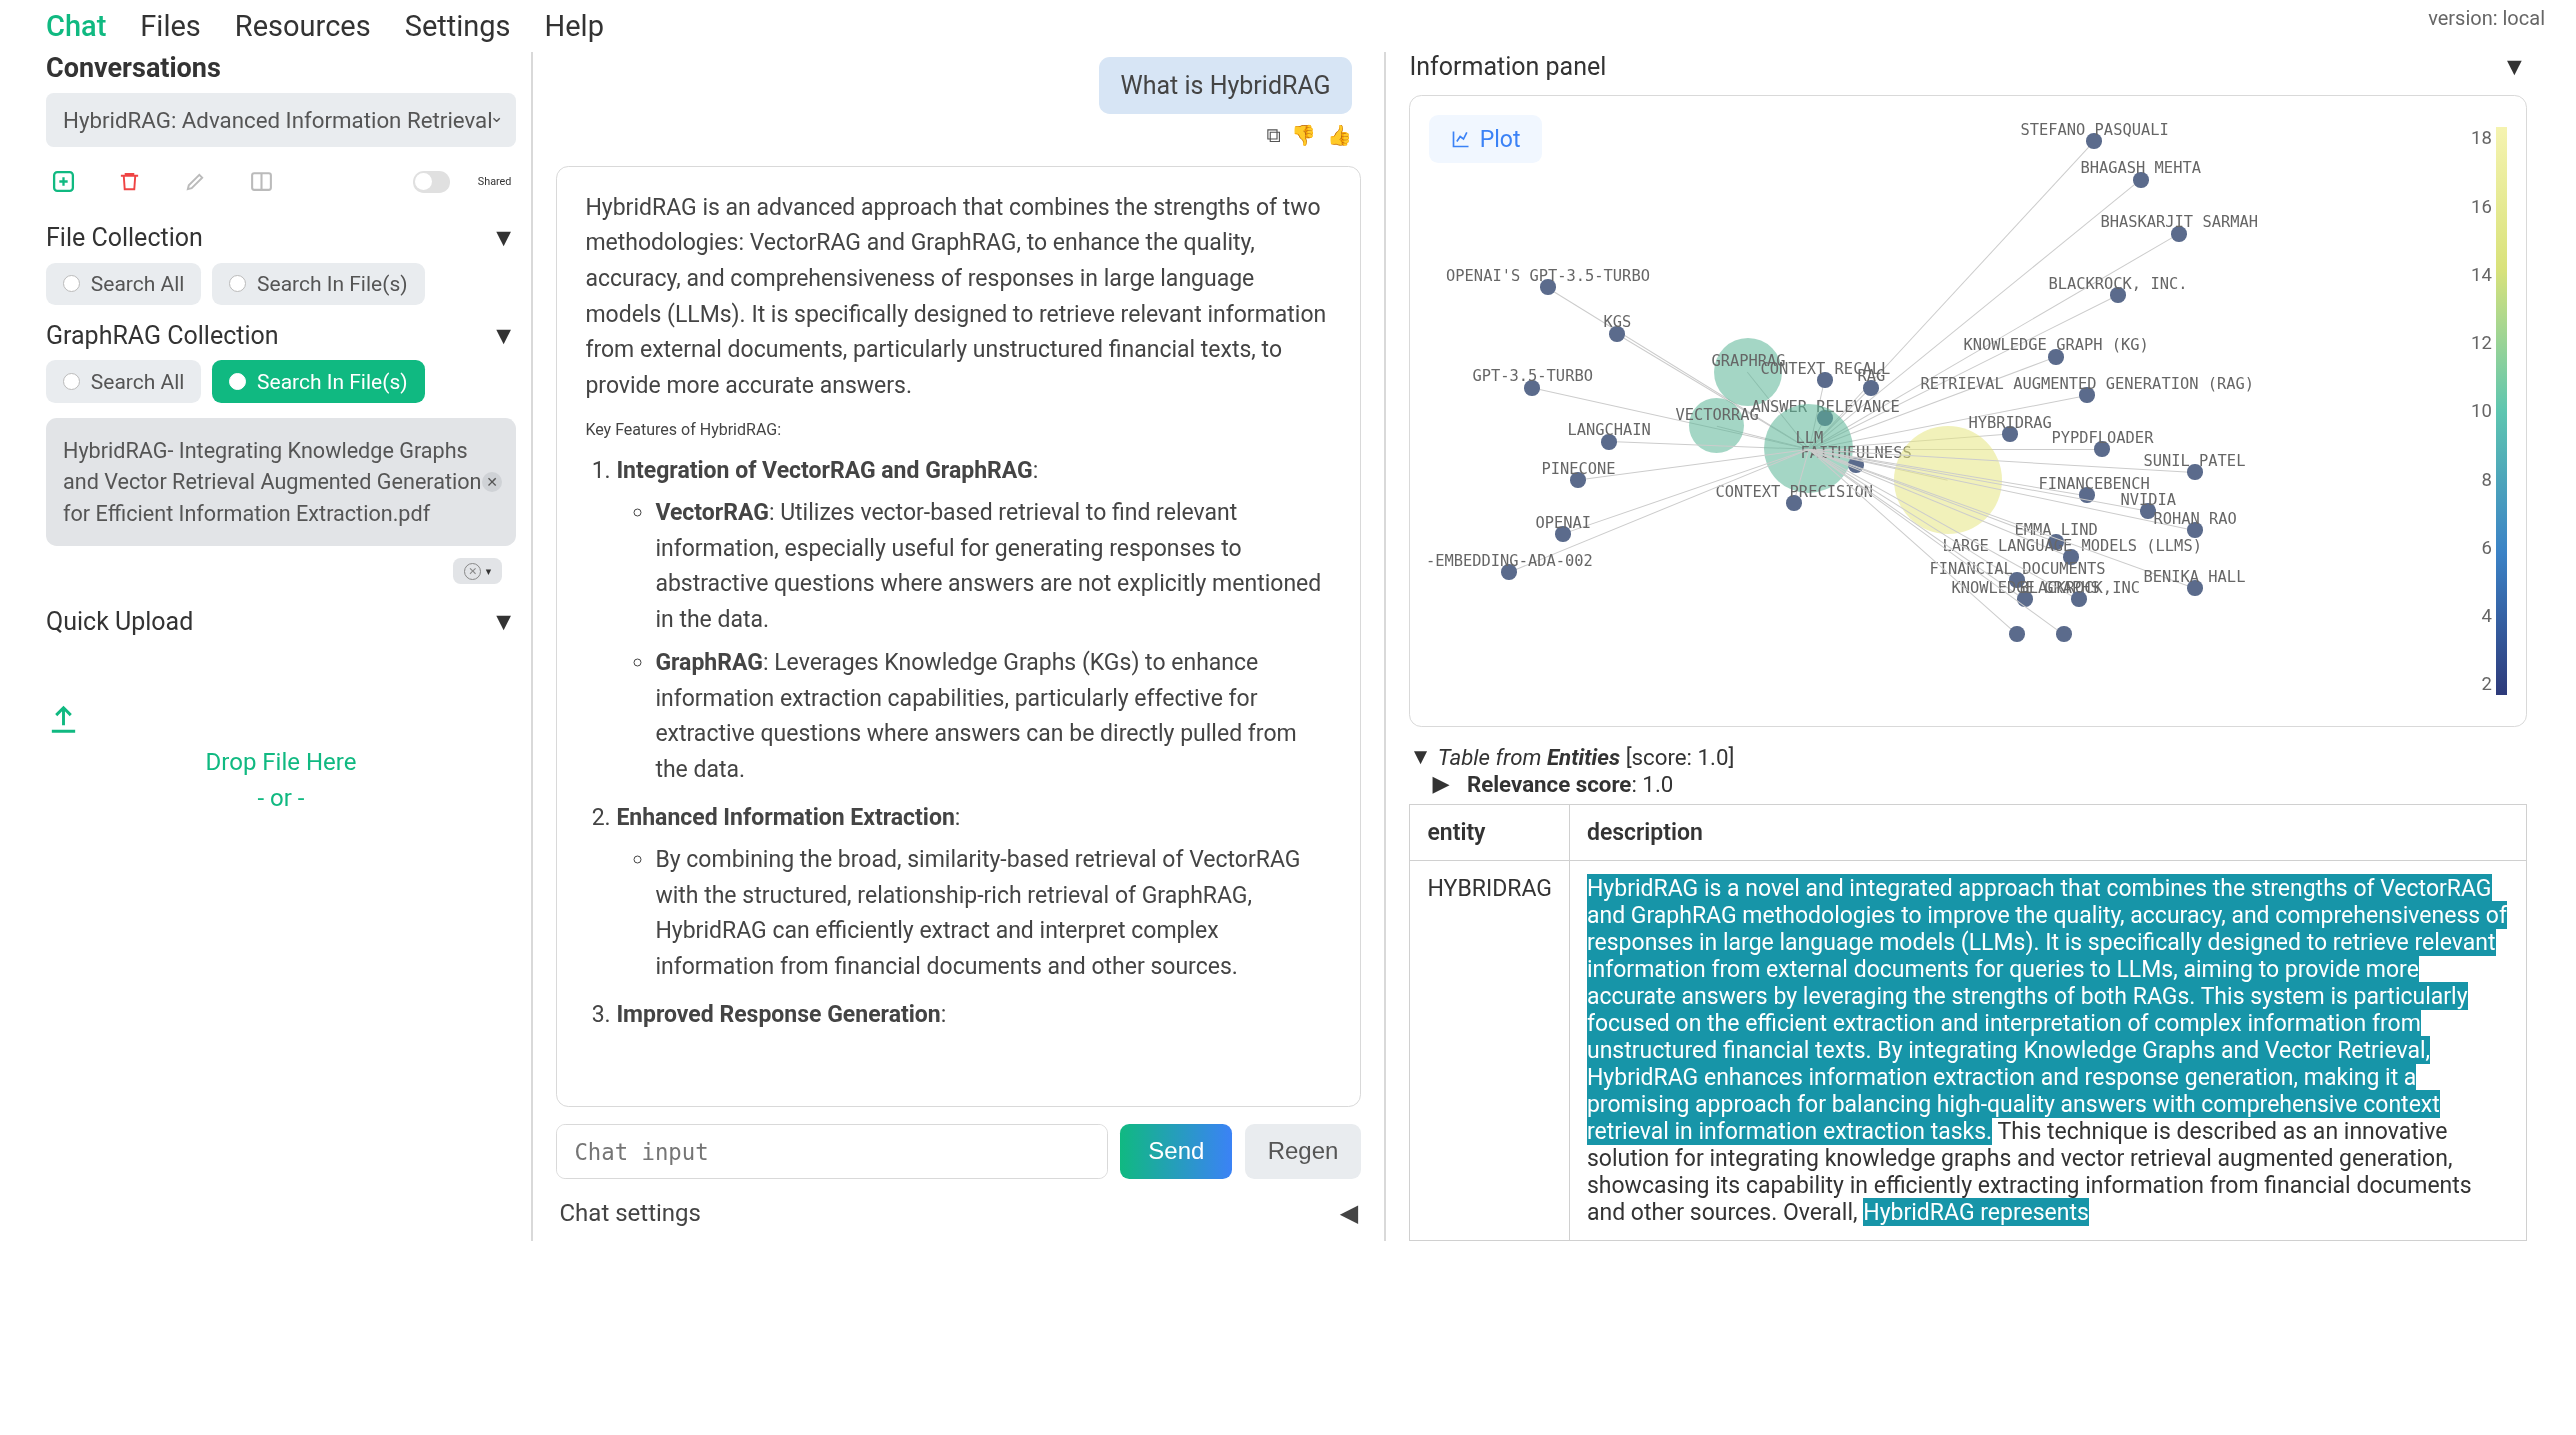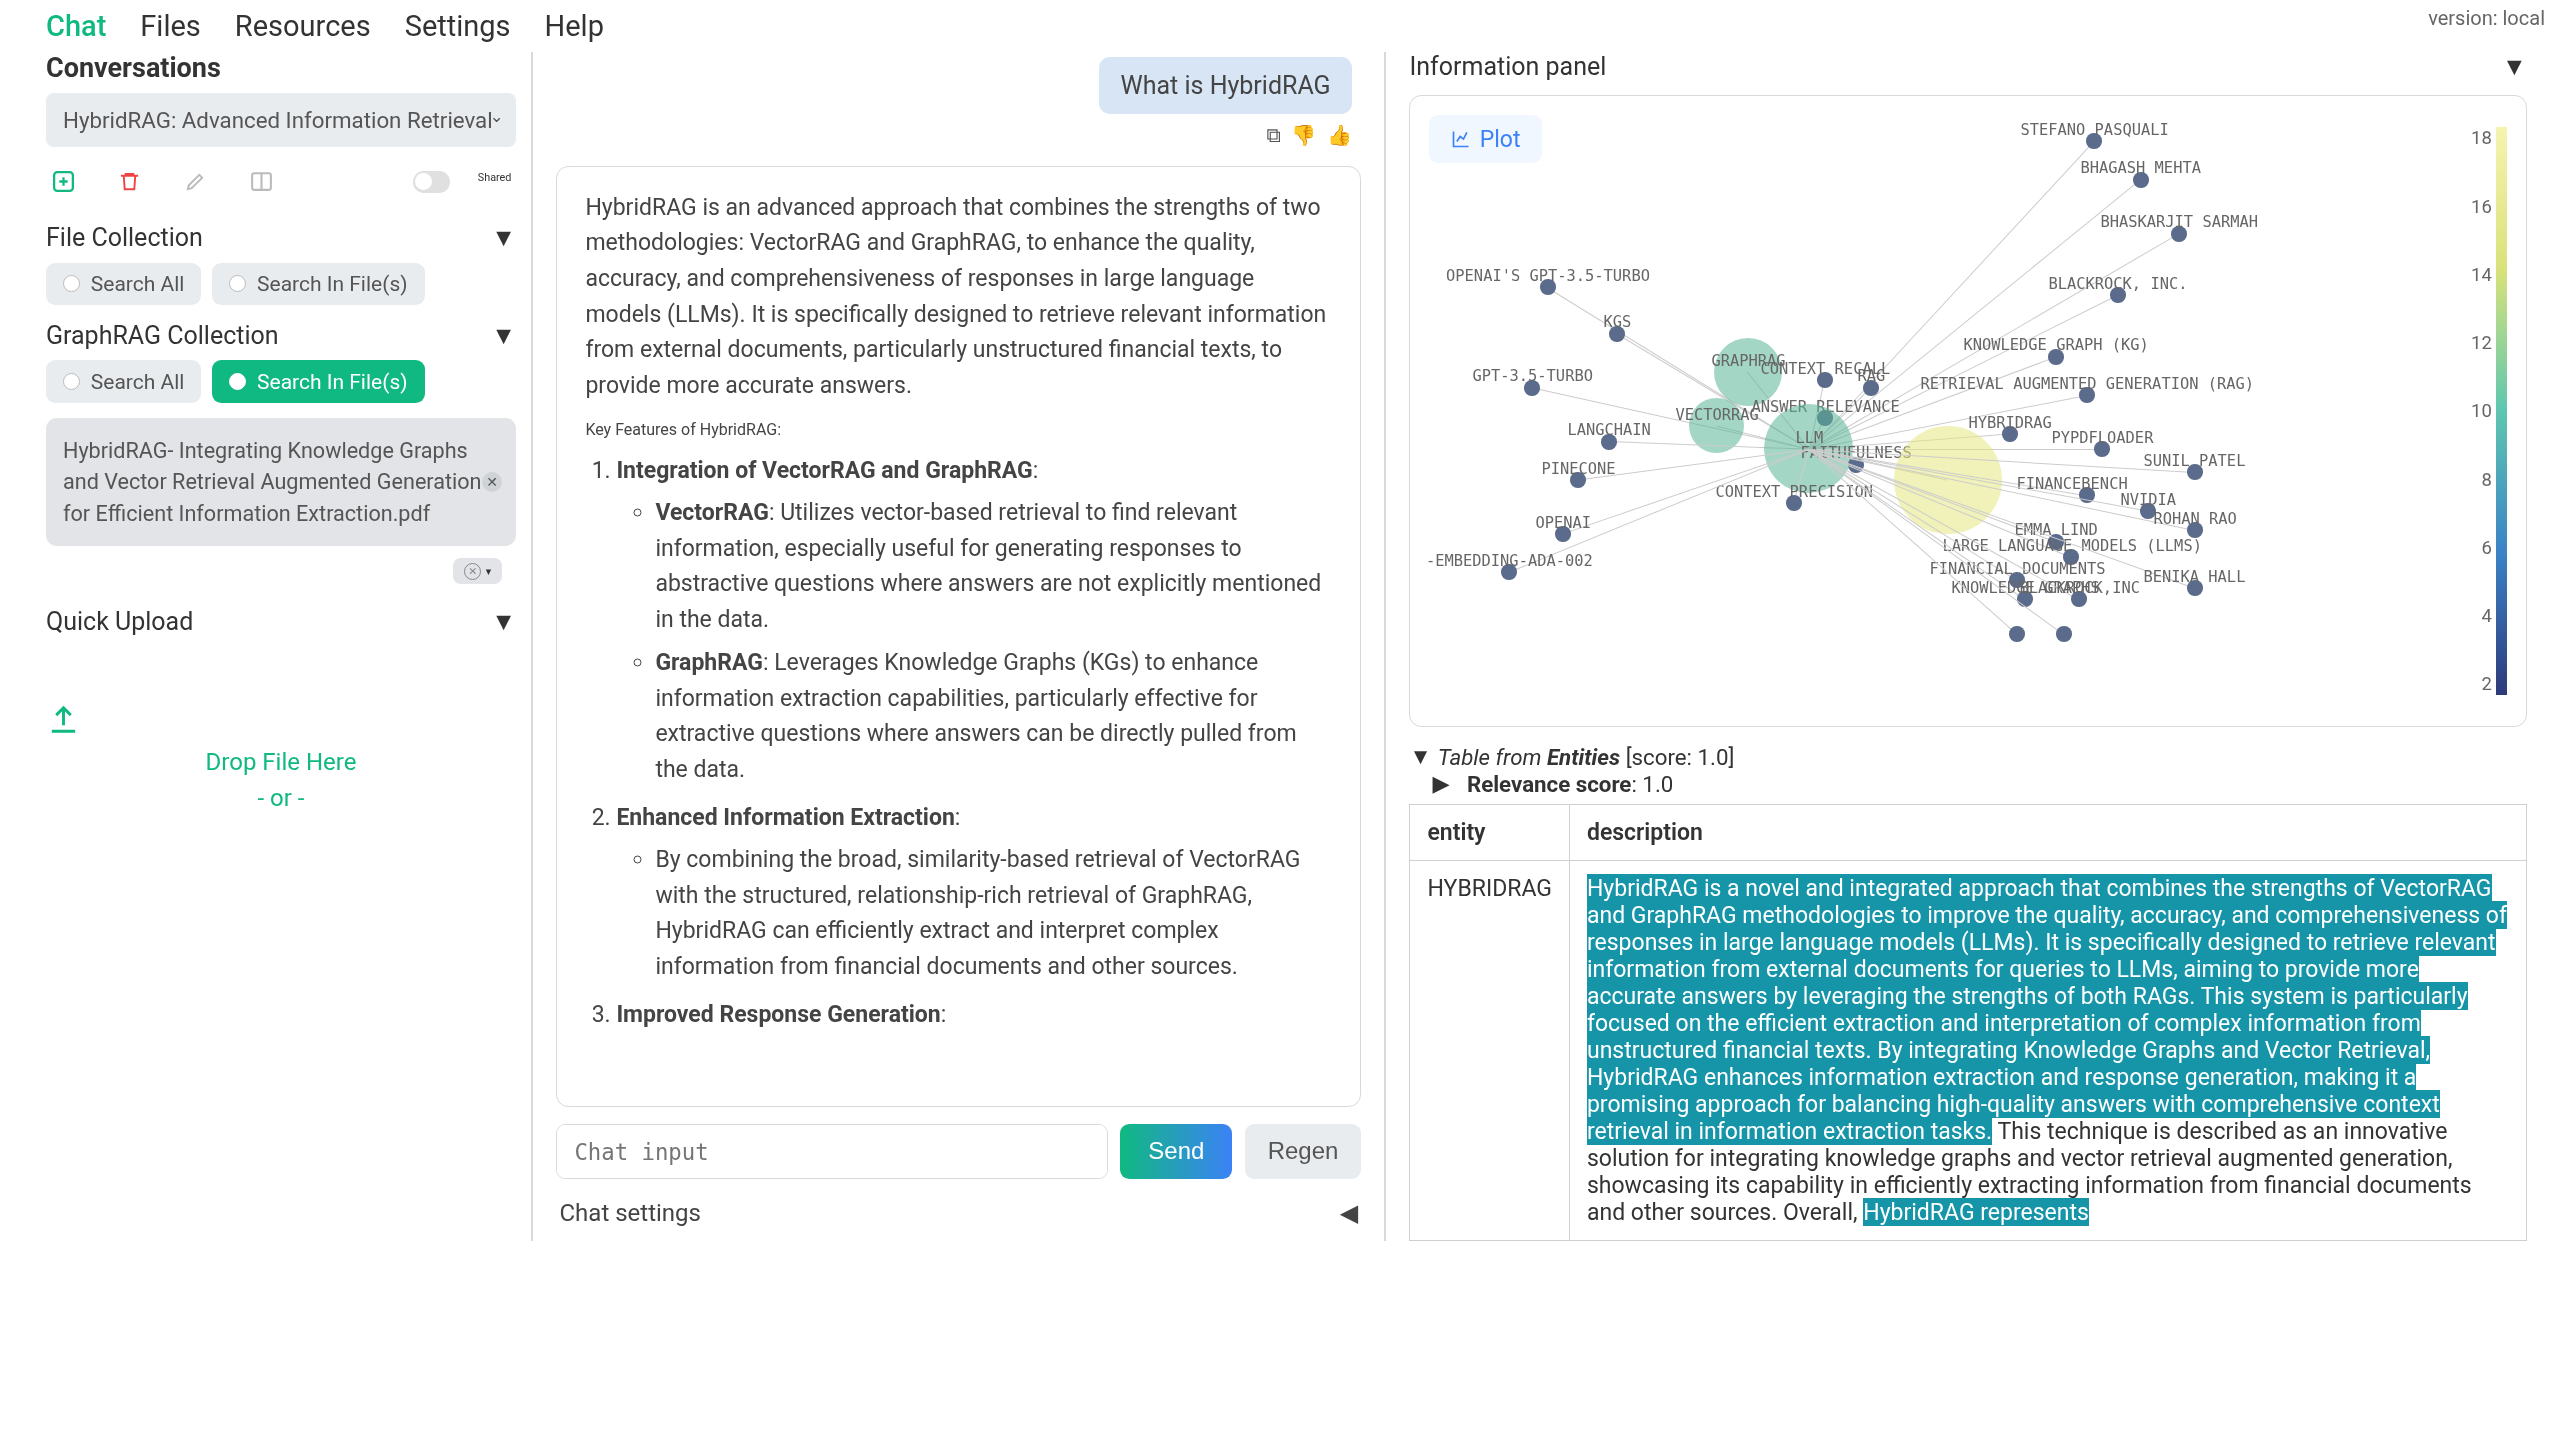--- a/index.html
+++ b/index.html
@@ -7,21 +7,21 @@
 .topbar{display:flex;align-items:center;padding:9.2px 46px;gap:34px;position:relative}
 .topbar .tab{font-size:29px;cursor:pointer;color:#333}
 .topbar .tab.active{color:#10b981;font-weight:500}
 .version{position:absolute;right:31px;top:6.2px;font-size:20px;color:#666}
 .main{display:grid;grid-template-columns:470px 855px 1125px;gap:15.4px;padding:0 46px}
 .left h1{font-size:27px;font-weight:700;margin-bottom:9px}
 .conv-item{background:#e9ecef;border-radius:7.7px;padding:14px 17px;font-size:22.3px;color:#555;position:relative;white-space:nowrap;overflow:hidden;text-overflow:ellipsis}
 .conv-expand{position:absolute;right:12.3px;top:12.3px;font-size:17px;color:#555}
 .toolrow{display:flex;align-items:center;gap:40px;margin:21.6px 0 28px;padding:0 4.6px}
 .toolrow .ico{width:26px;height:26px;display:inline-flex;align-items:center;justify-content:center}
-.shared-wrap{margin-left:auto;display:flex;align-items:flex-start;gap:28px}
+.shared-wrap{margin-left:auto;display:flex;align-items:center;gap:28px}
 .switch{width:37px;height:21.6px;border-radius:10.8px;background:#e0e0e0;position:relative}
 .switch::after{content:"";position:absolute;width:17px;height:17px;border-radius:50%;background:#fff;top:2.3px;left:2.3px}
 .section-head{display:flex;align-items:center;justify-content:space-between;font-size:25px;margin:9.2px 0 10.8px}
 .pillrow{display:flex;gap:10.8px;margin-bottom:15.4px}
 .pill{background:#e9ecef;border-radius:9.2px;padding:9.2px 17px;font-size:21px;display:flex;align-items:center;gap:10.8px;color:#555}
 .pill.sel{background:#10b981;color:#fff}
 .pill .radio{width:17px;height:17px;border-radius:50%;background:#fff;border:1.5px solid #bbb}
 .pill.sel .radio{border-color:#fff;position:relative}
 .pill.sel .radio::after{content:"";position:absolute;inset:3.1px;border-radius:50%;background:#fff}
 .filecard{background:#e2e4e7;border-radius:10.8px;padding:17px;font-size:21.6px;color:#555;line-height:1.45;position:relative;margin-bottom:7.7px}
@@ -281,21 +281,21 @@
           <div class="edge" style="left: 385px; top: 339px; width: 233px; transform: rotate(172.405deg);"></div>
           <div class="node" style="left: 146px; top: 362px; width: 15.4px; height: 15.4px;"></div>
           <div class="nlabel" style="left: 117px; top: 350px;">PINECONE</div>
           <div class="edge" style="left: 385px; top: 339px; width: 142px; transform: rotate(12.5288deg);"></div>
           <div class="node big y" style="left: 470px; top: 316px; width: 108px; height: 108px;"></div>
           <div class="edge" style="left: 385px; top: 339px; width: 56px; transform: rotate(105.945deg);"></div>
           <div class="node" style="left: 362px; top: 385px; width: 15.4px; height: 15.4px;"></div>
           <div class="nlabel" style="left: 291px; top: 373px;">CONTEXT PRECISION</div>
           <div class="edge" style="left: 385px; top: 339px; width: 281px; transform: rotate(9.46232deg);"></div>
           <div class="node" style="left: 655px; top: 377px; width: 15.4px; height: 15.4px;"></div>
-          <div class="nlabel" style="left: 592px; top: 365px;">FINANCEBENCH</div>
+          <div class="nlabel" style="left: 614px; top: 365px;">FINANCEBENCH</div>
           <div class="edge" style="left: 385px; top: 339px; width: 386px; transform: rotate(3.43363deg);"></div>
           <div class="node" style="left: 763px; top: 354px; width: 15.4px; height: 15.4px;"></div>
           <div class="nlabel" style="left: 719px; top: 342px;">SUNIL PATEL</div>
           <div class="edge" style="left: 385px; top: 339px; width: 345px; transform: rotate(10.3048deg);"></div>
           <div class="node" style="left: 716px; top: 393px; width: 15.4px; height: 15.4px;"></div>
           <div class="nlabel" style="left: 696px; top: 381px;">NVIDIA</div>
           <div class="edge" style="left: 385px; top: 339px; width: 261px; transform: rotate(161.03deg);"></div>
           <div class="node" style="left: 131px; top: 416px; width: 15.4px; height: 15.4px;"></div>
           <div class="nlabel" style="left: 111px; top: 404px;">OPENAI</div>
           <div class="edge" style="left: 385px; top: 339px; width: 394px; transform: rotate(11.8598deg);"></div>

